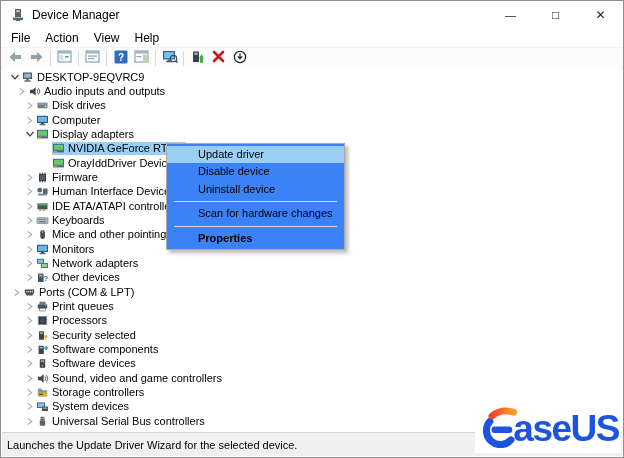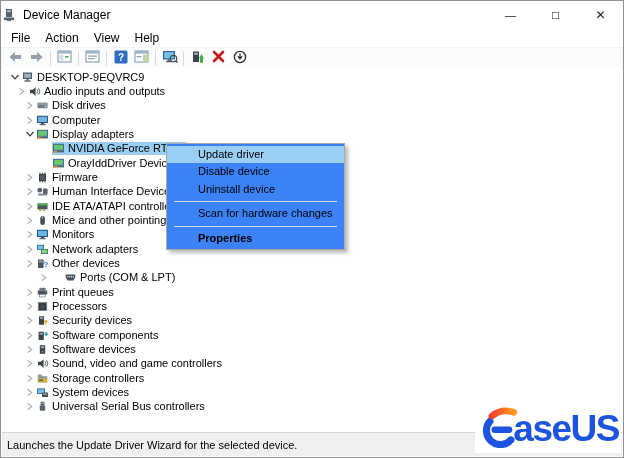--- a/index.html
+++ b/index.html
@@ -6,21 +6,21 @@
   body{
     width:624px;height:458px;position:relative;overflow:hidden;
     font-family:"Liberation Sans",sans-serif;background:#fff;
     -webkit-font-smoothing:antialiased;
   }
   .window{
     position:absolute;inset:0;border:1px solid #8f8f8f;background:#fff;
     box-sizing:border-box;
   }
   
-  .titlebar{height:28px;display:flex;align-items:center;background:#fff;}
+  .titlebar{height:28px;display:flex;align-items:center;padding-left:9px;background:#fff;}
   .title-icon{width:15px;height:15px;display:flex;align-items:center;justify-content:center;}
   .title-text{font-size:12px;color:#000;margin-left:7px;}
   .win-controls{margin-left:auto;display:flex;height:100%;}
   .win-btn{width:45px;height:100%;display:flex;align-items:center;justify-content:center;
     font-size:12px;color:#1a1a1a;cursor:default;}
   .win-btn.min{font-size:11px;padding-bottom:4px;}
   
   .menubar{height:18px;display:flex;align-items:center;padding-left:8px;font-size:12px;
     color:#000;background:#fff;border-bottom:1px solid #f3f3f3;}
   .menu-item{margin-right:11px;padding:1px 2px;}
@@ -338,20 +338,42 @@
   </div>
       <div class="tree-row" style="padding-left: 21px;">
     <span class="chev">
           <svg width="9" height="9" viewBox="0 0 10 10">
             <path d="M3 1.5 L7.5 5 L3 8.5" fill="none" stroke="#a8a8a8" stroke-width="1.2"></path>
           </svg>
         </span>
     <span class="row-sel">
       <span class="t-icon">
             <svg width="13" height="11" viewBox="0 0 13 11">
+              <rect x="1" y="2.8" width="11" height="5.6" rx="0.6" fill="#b3bec7" stroke="#5c6870" stroke-width="0.6"></rect>
+              <g fill="#5c6870">
+                <rect x="2.4" y="4" width="1.2" height="1"></rect>
+                <rect x="4.4" y="4" width="1.2" height="1"></rect>
+                <rect x="6.4" y="4" width="1.2" height="1"></rect>
+                <rect x="8.4" y="4" width="1.2" height="1"></rect>
+                <rect x="3" y="6.2" width="7" height="1"></rect>
+              </g>
+            </svg>
+          </span>
+      <span class="t-label">Keyboards</span>
+    </span>
+  </div>
+      <div class="tree-row" style="padding-left: 21px;">
+    <span class="chev">
+          <svg width="9" height="9" viewBox="0 0 10 10">
+            <path d="M3 1.5 L7.5 5 L3 8.5" fill="none" stroke="#a8a8a8" stroke-width="1.2"></path>
+          </svg>
+        </span>
+    <span class="row-sel">
+      <span class="t-icon">
+            <svg width="13" height="11" viewBox="0 0 13 11">
               <rect x="4.3" y="1" width="4.6" height="9" rx="2.3" fill="#454d54"></rect>
               <line x1="6.6" y1="1.4" x2="6.6" y2="4" stroke="#cfd6db" stroke-width="0.8"></line>
             </svg>
           </span>
       <span class="t-label">Mice and other pointing d</span>
     </span>
   </div>
       <div class="tree-row" style="padding-left: 21px;">
     <span class="chev">
           <svg width="9" height="9" viewBox="0 0 10 10">
@@ -398,21 +420,21 @@
       <span class="t-icon">
             <svg width="13" height="11" viewBox="0 0 13 11">
               <rect x="2" y="1.4" width="5.6" height="8.6" rx="0.6" fill="#4a545c"></rect>
               <rect x="3.1" y="2.5" width="3.4" height="2" fill="#9aa6b0"></rect>
               <text x="10" y="8.6" text-anchor="middle" font-size="8" font-weight="bold" fill="#2d6fc0" font-family="Liberation Sans,sans-serif">?</text>
             </svg>
           </span>
       <span class="t-label">Other devices</span>
     </span>
   </div>
-      <div class="tree-row" style="padding-left: 35px; gap: 14px;">
+      <div class="tree-row" style="padding-left: 8px;">
     <span class="chev">
           <svg width="9" height="9" viewBox="0 0 10 10">
             <path d="M3 1.5 L7.5 5 L3 8.5" fill="none" stroke="#a8a8a8" stroke-width="1.2"></path>
           </svg>
         </span>
     <span class="row-sel">
       <span class="t-icon">
             <svg width="13" height="11" viewBox="0 0 13 11">
               <path d="M1.8 2.6 H11.2 V5.6 L9.4 8.4 H3.6 L1.8 5.6 Z" fill="#47525a"></path>
               <g fill="#e8edf1">
@@ -468,21 +490,21 @@
         </span>
     <span class="row-sel">
       <span class="t-icon">
             <svg width="13" height="11" viewBox="0 0 13 11">
               <rect x="3" y="1.2" width="5" height="8.6" rx="0.5" fill="#3c444c"></rect>
               <rect x="4" y="2.2" width="3" height="1.8" fill="#9aa6b0"></rect>
               <circle cx="9.8" cy="6.6" r="1.7" fill="#e3b233"></circle>
               <rect x="9.3" y="7.6" width="1" height="2.8" fill="#e3b233"></rect>
             </svg>
           </span>
-      <span class="t-label">Security devices</span>
+      <span class="t-label">Security selected</span>
     </span>
   </div>
       <div class="tree-row" style="padding-left: 21px;">
     <span class="chev">
           <svg width="9" height="9" viewBox="0 0 10 10">
             <path d="M3 1.5 L7.5 5 L3 8.5" fill="none" stroke="#a8a8a8" stroke-width="1.2"></path>
           </svg>
         </span>
     <span class="row-sel">
       <span class="t-icon">

